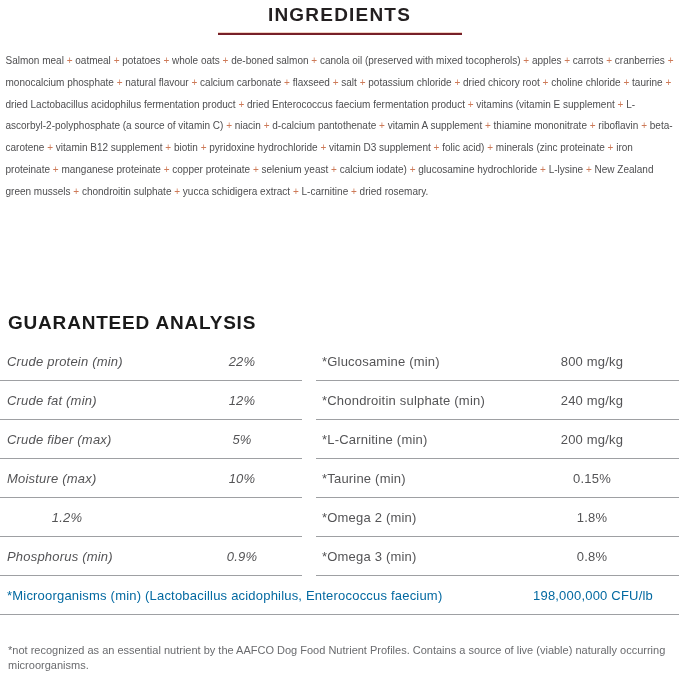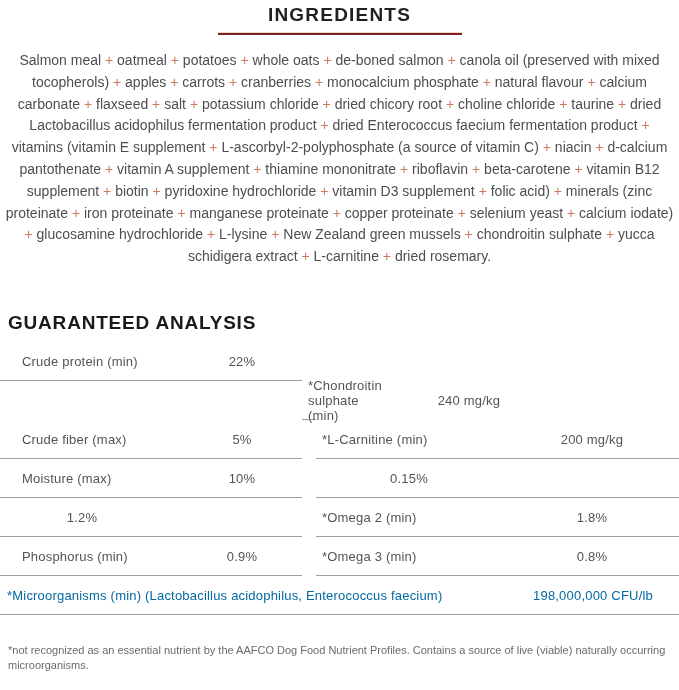--- a/index.html
+++ b/index.html
@@ -26,22 +26,21 @@
   .title-rule {
     width: 244px;
     height: 2px;
     background: #772029;
     border-top: 1px solid #f0d2c3;
     margin: 6px auto 0 auto;
   }
   .ingredients {
     width: 668px;
     margin: 15px auto 0 auto;
-    text-align: center;
-    font-size: 14px;
+    font-size: 10px;
     line-height: 21.8px;
     color: #4e4e50;
   }
   .plus { color: #cd7a58; }
 
   
   .ga-section { position: absolute; left: 0; right: 0; top: 312px; }
   .ga-title {
     margin: 0;
     padding-left: 8px;
@@ -56,21 +55,21 @@
   .ga-cell {
     height: 38px;
     display: flex;
     align-items: center;
     justify-content: space-between;
     border-bottom: 1px solid #9ea0a3;
     font-size: 13px;
     color: #545456;
     letter-spacing: 0.2px;
   }
-  .ga-cell.left  { padding-left: 22px; }
+  .ga-cell.left  { padding-left: 7px; font-style: italic; }
   .ga-cell.right { padding-left: 6px; }
   .ga-gap { border: none; }
   .ga-label { flex: 1 1 auto; text-align: left; }
   .ga-val-left  { flex: 0 0 120px; text-align: center; }
   .ga-val-right { flex: 0 0 174px; text-align: center; }
   .ga-row-full {
     height: 38px;
     display: flex;
     align-items: center;
     justify-content: space-between;
@@ -103,23 +102,31 @@
     <h2 class="ga-title">GUARANTEED ANALYSIS</h2>
 
     <div class="ga-table">
 
       <div class="ga-row">
         <div class="ga-cell left">
           <span class="ga-label">Crude protein (min)</span>
           <span class="ga-val-left">22%</span>
         </div>
         <div class="ga-gap"></div>
+        <div class="ga-cell right">
+          <span class="ga-label">*Glucosamine (min)</span>
+          <span class="ga-val-right">800 mg/kg</span>
+        </div>
       </div>
 
       <div class="ga-row">
+        <div class="ga-cell left">
+          <span class="ga-label">Crude fat (min)</span>
+          <span class="ga-val-left">12%</span>
+        </div>
         <div class="ga-gap"></div>
         <div class="ga-cell right">
           <span class="ga-label">*Chondroitin sulphate (min)</span>
           <span class="ga-val-right">240 mg/kg</span>
         </div>
       </div>
 
       <div class="ga-row">
         <div class="ga-cell left">
           <span class="ga-label">Crude fiber (max)</span>
@@ -132,20 +139,21 @@
         </div>
       </div>
 
       <div class="ga-row">
         <div class="ga-cell left">
           <span class="ga-label">Moisture (max)</span>
           <span class="ga-val-left">10%</span>
         </div>
         <div class="ga-gap"></div>
         <div class="ga-cell right">
+          <span class="ga-label">*Taurine (min)</span>
           <span class="ga-val-right">0.15%</span>
         </div>
       </div>
 
       <div class="ga-row">
         <div class="ga-cell left">
           <span class="ga-val-left">1.2%</span>
         </div>
         <div class="ga-gap"></div>
         <div class="ga-cell right">

